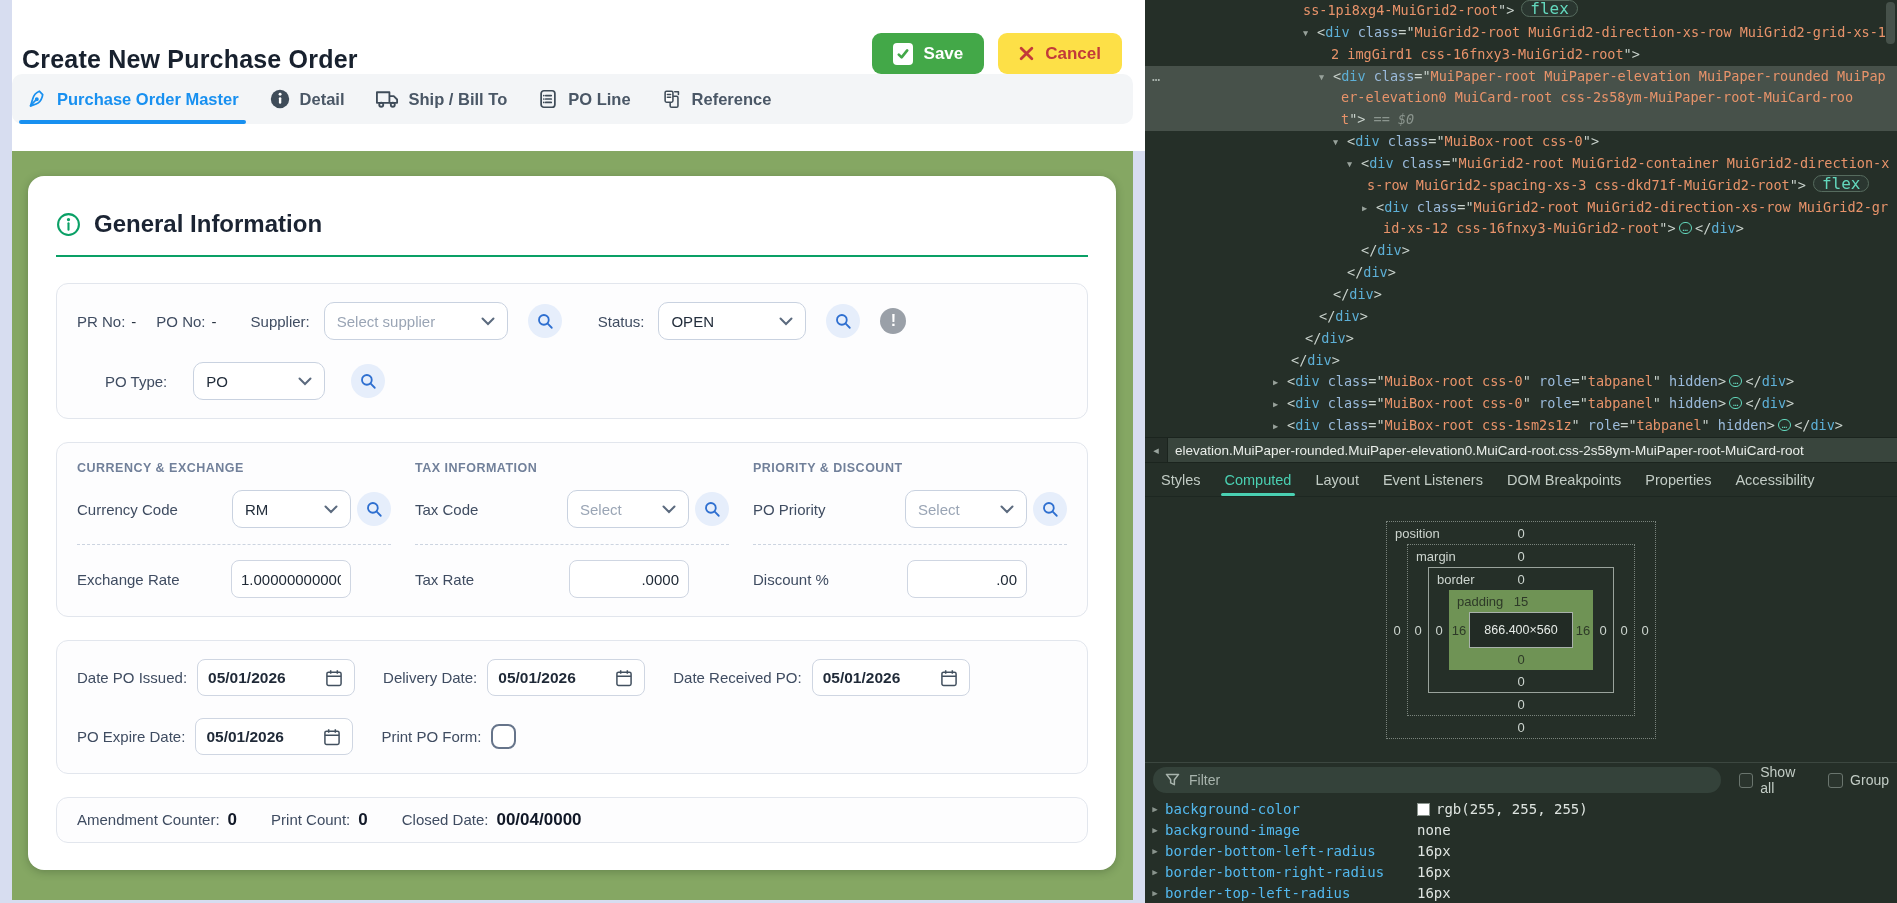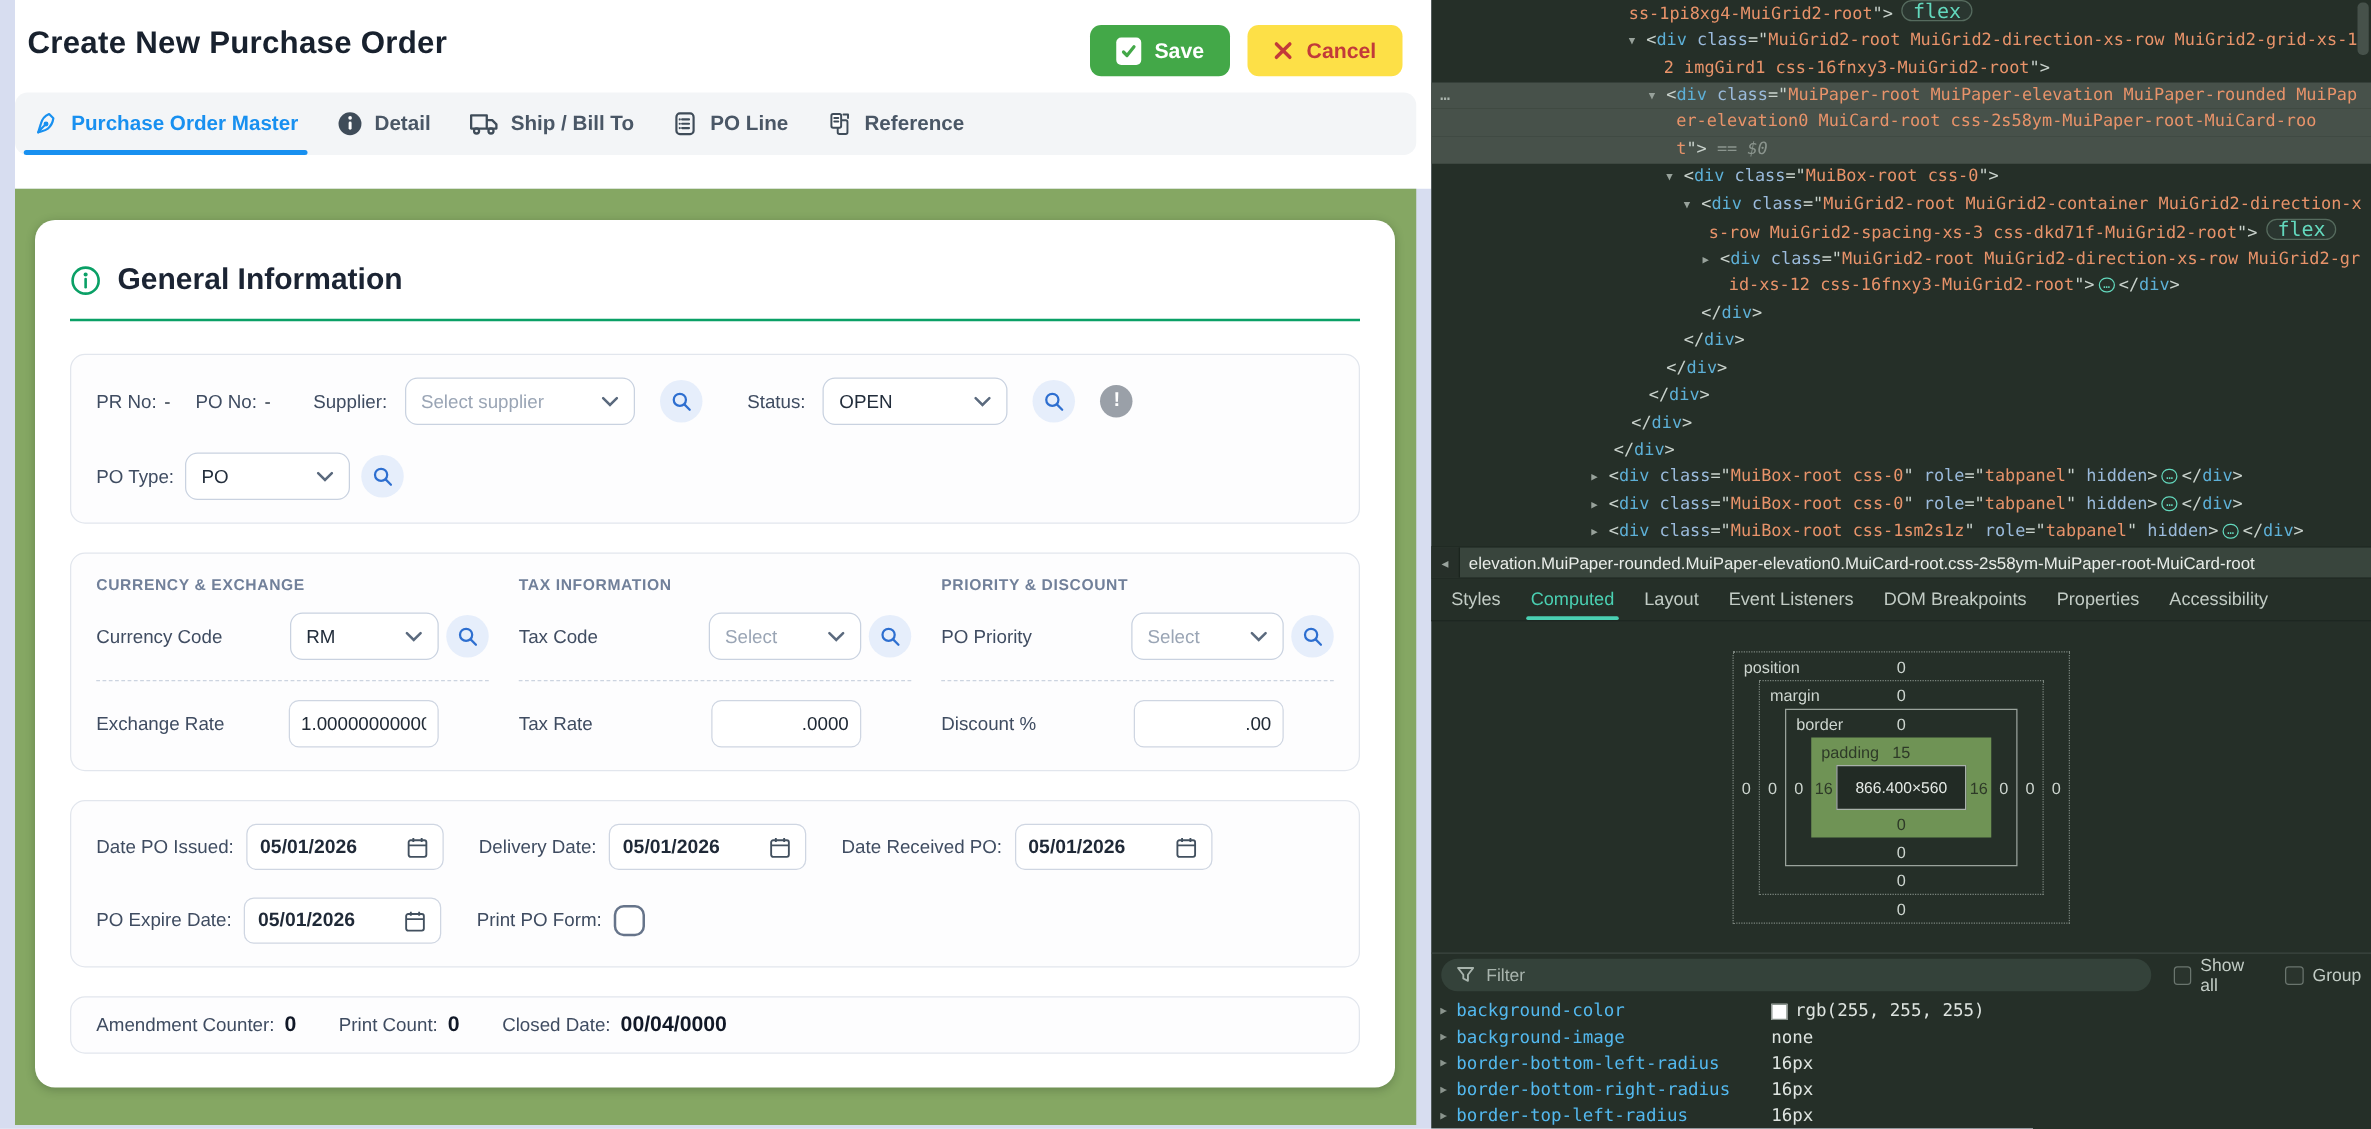--- a/index.html
+++ b/index.html
@@ -2,21 +2,21 @@
 <html><head>
 <meta charset="utf-8">
 <style>
   * { margin:0; padding:0; box-sizing:border-box; }
   html,body { font-family:"Liberation Sans", sans-serif; }
   .screen { position:relative; width:1897px; height:903px; background:#d7ddf0; overflow:hidden; }
 
   
   .app-pane { position:absolute; left:0; top:0; width:1145px; height:903px; background:#d7ddf0; }
   .app-white { position:absolute; left:12px; top:0; width:1133px; height:151px; background:#ffffff; }
-  .app-header { display:flex; justify-content:space-between; align-items:flex-start; height:74px; padding:20px 23px 0 10px; }
+  .app-header { display:flex; justify-content:space-between; align-items:flex-end; height:74px; padding:20px 23px 0 10px; }
   .page-title { font-size:25px; font-weight:700; color:#18212e; letter-spacing:.2px; }
   .header-actions { display:flex; align-items:center; gap:14px; }
   .btn { display:inline-flex; align-items:center; gap:11px; border:none; border-radius:9px; font-size:17px; font-weight:700; cursor:pointer; height:41px; padding:0 21px; font-family:"Liberation Sans",sans-serif; }
   .btn-save { background:#43a848; color:#fff; }
   .save-ic { width:20px; height:22px; background:#fff; border-radius:4px; display:flex; align-items:center; justify-content:center; }
   .btn-cancel { background:#fde047; color:#c23a3a; }
 
   .tabstrip { position:relative; margin-right:12px; height:50px; background:#f3f5f7; border-radius:10px; display:flex; align-items:center; gap:30px; padding:0 14px; }
   .tab { display:flex; align-items:center; gap:9px; font-size:16.5px; font-weight:600; color:#4a5766; height:100%; position:relative; cursor:pointer; }
   .tab .ticon { color:#3f4c59; display:flex; align-items:center; }
@@ -241,21 +241,21 @@
             <button class="mag">
               <span style="display:flex;">
                   <svg width="18" height="18" viewBox="0 0 24 24" fill="none" stroke="#2e6fd0" stroke-width="2.4" stroke-linecap="round">
                     <circle cx="10.5" cy="10.5" r="6.5"></circle>
                     <path d="M15.6 15.6L21 21"></path>
                   </svg>
                 </span>
             </button>
             <span class="warn">!</span>
           </div>
-          <div class="frow" style="gap:9px; margin-top:22px;">
+          <div class="frow" style="gap:26px; margin-top:22px;margin-left:28px;">
             <span class="lbl">PO Type:</span>
             <div class="select" style="width:132px;">
               <span class="sv">PO</span>
               <span style="display:flex;">
                   <svg width="14" height="9" viewBox="0 0 14 9" fill="none" stroke="#5b6a7e" stroke-width="2" stroke-linecap="round">
                     <path d="M1.5 1.5L7 7l5.5-5.5"></path>
                   </svg>
                 </span>
             </div>
             <button class="mag">

